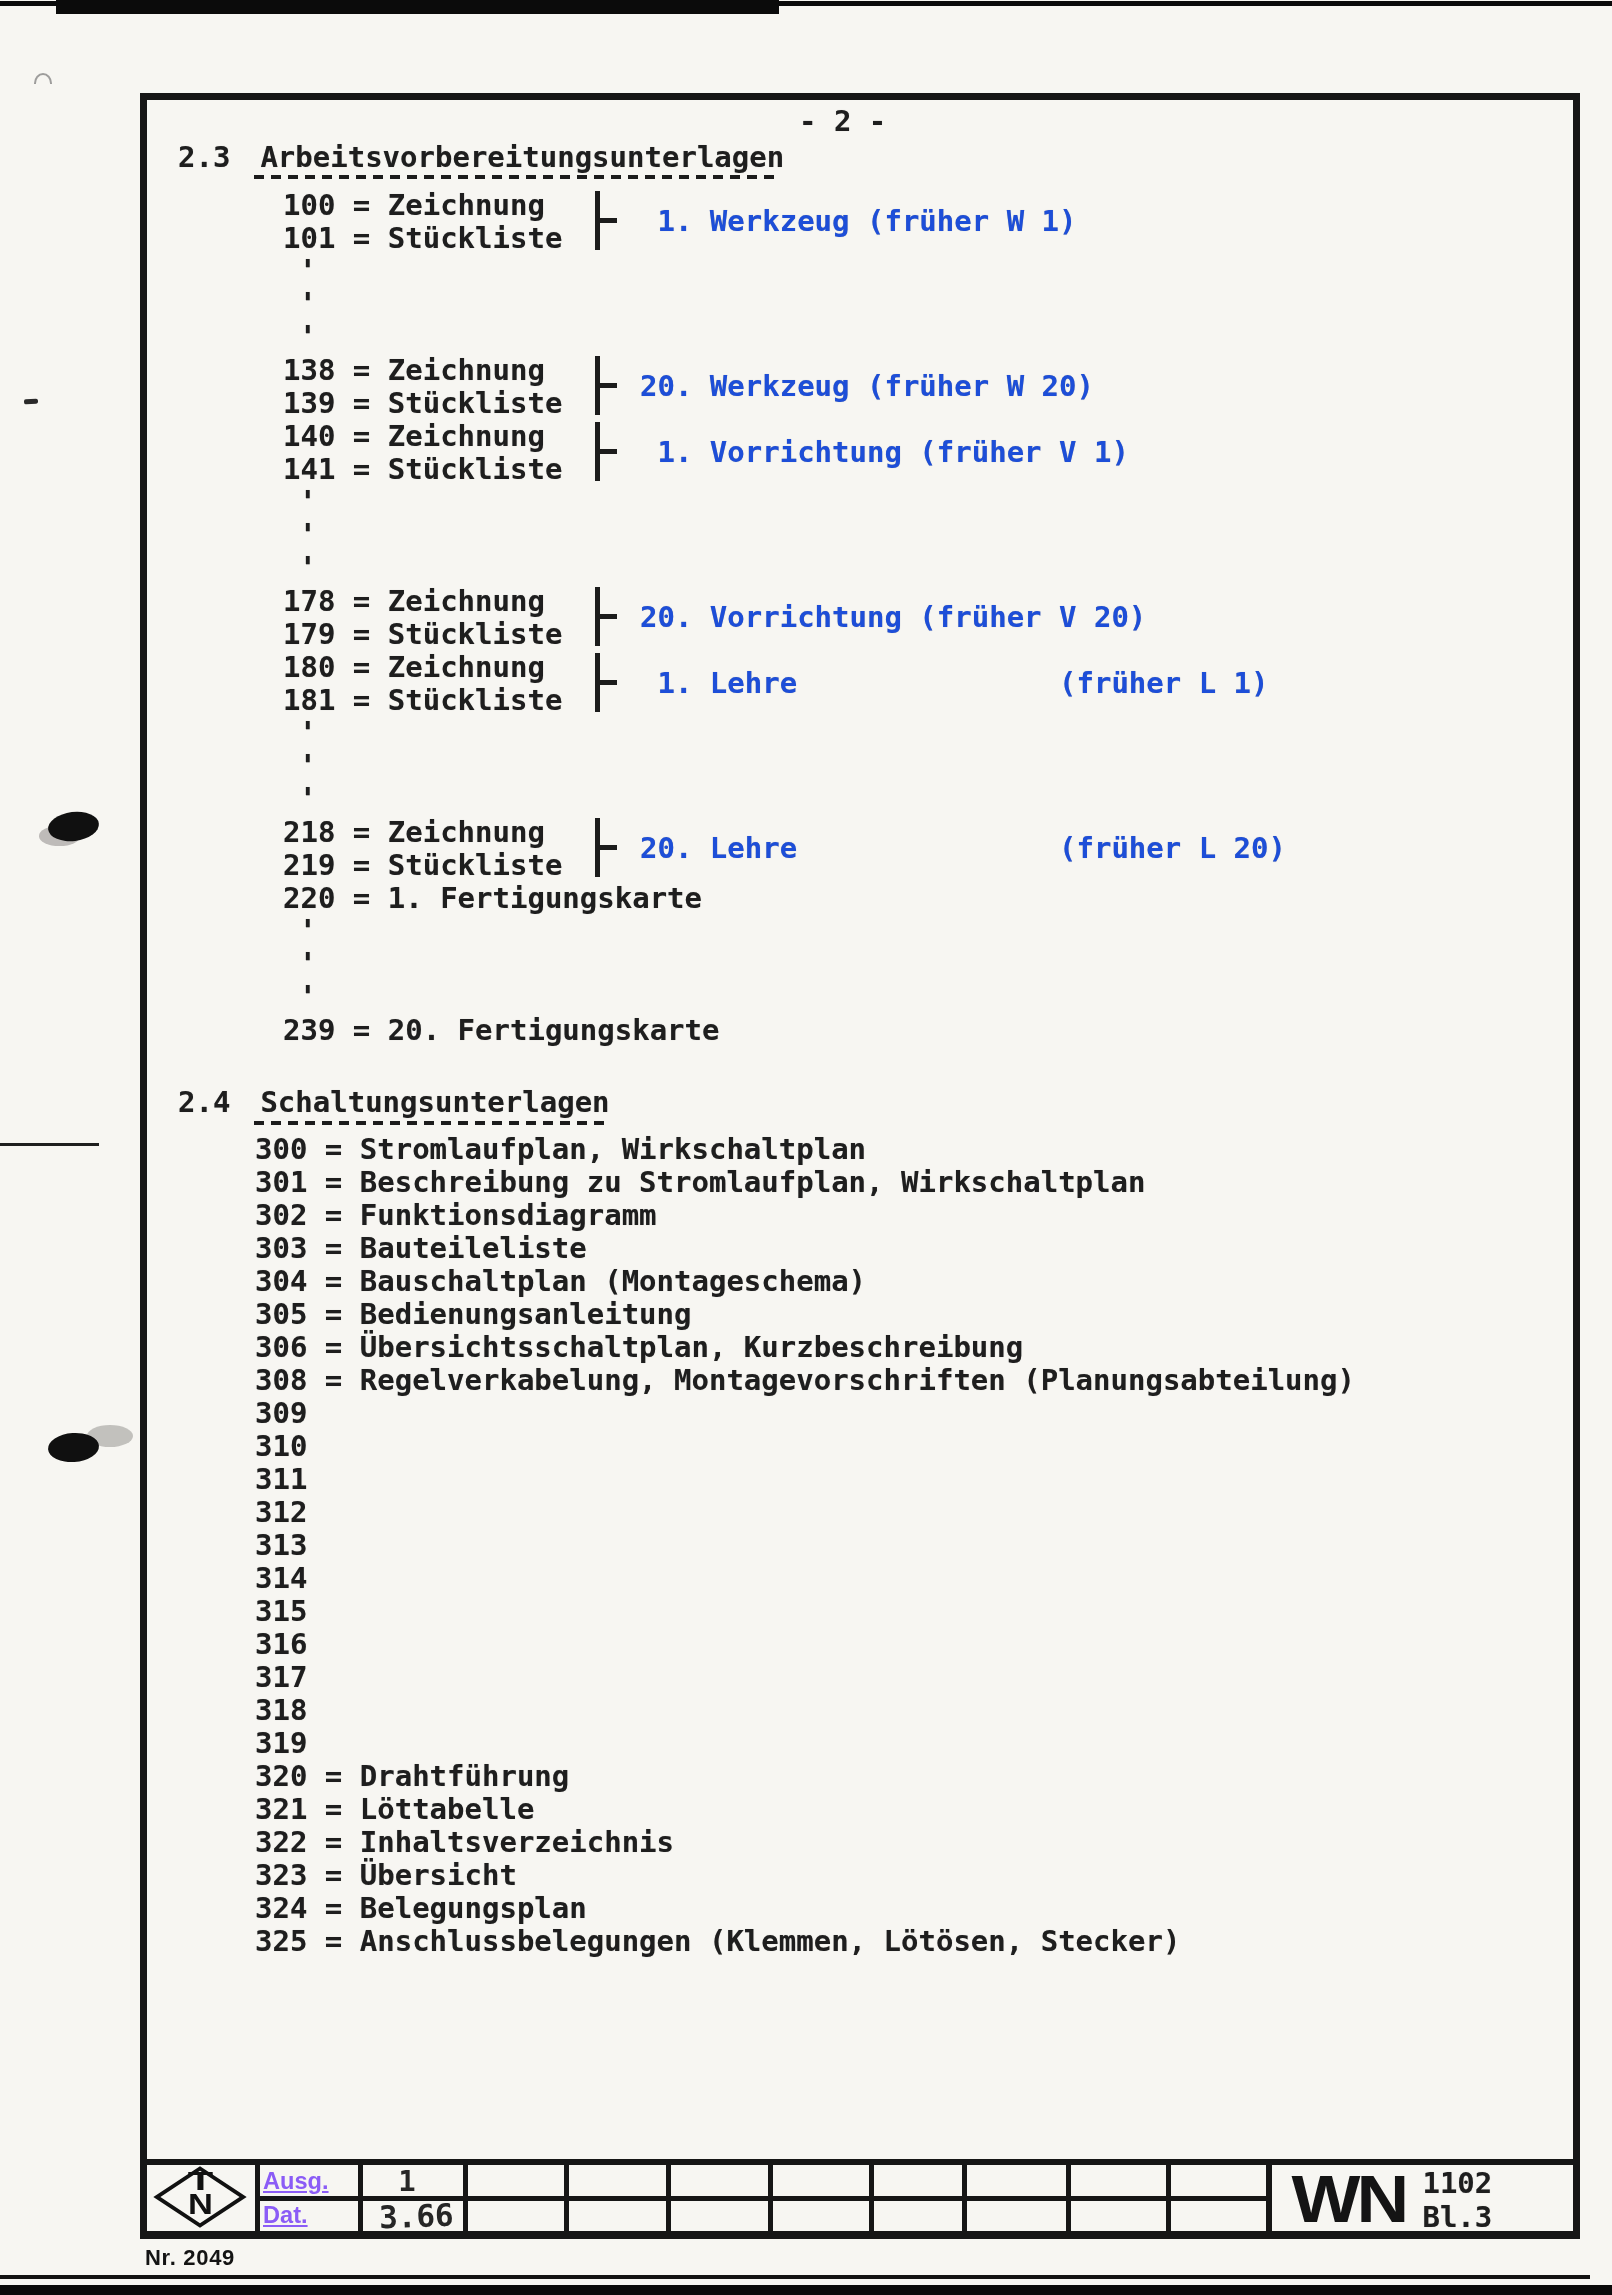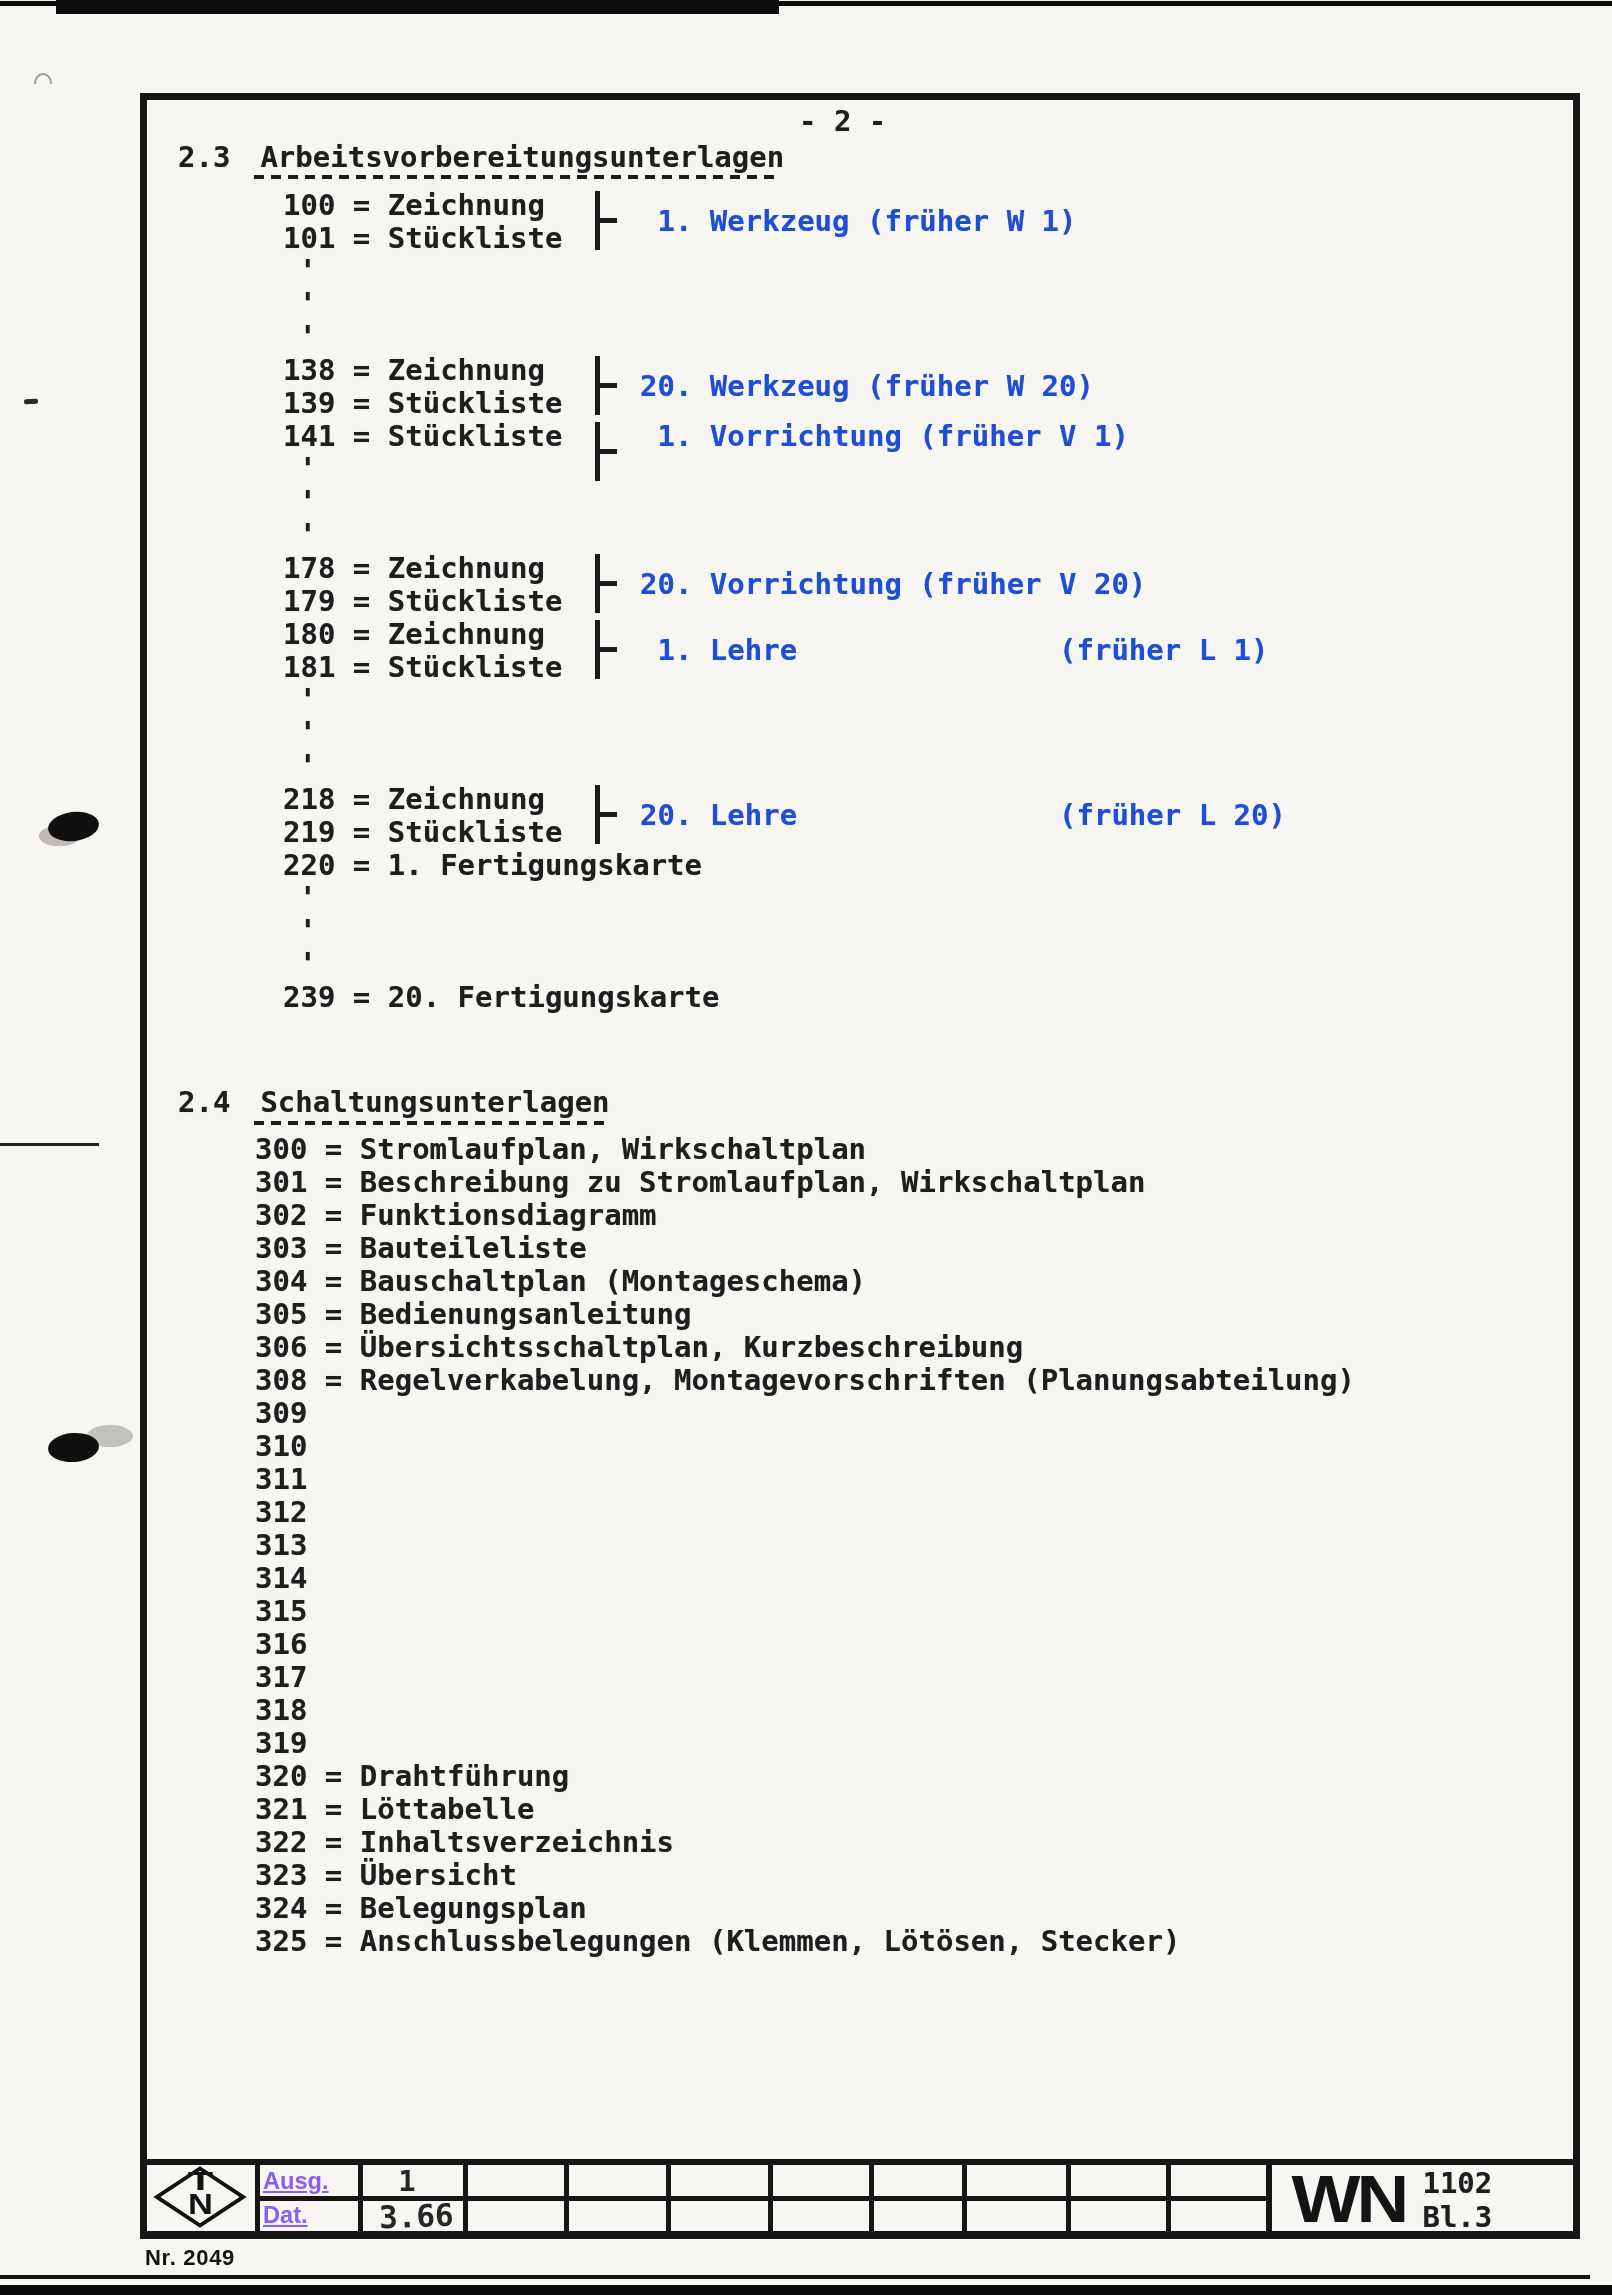--- a/index.html
+++ b/index.html
@@ -100,20 +100,21 @@
     <div class="row tick">'</div>
     <div class="row tick">'</div>
     <div class="row tick">'</div>
     <div class="pair">
       <div class="row">138 = Zeichnung</div>
       <div class="row">139 = Stückliste</div>
       <div class="bracket"></div>
       <div class="pair-label">20. Werkzeug (früher W 20)</div>
     </div>
     <div class="pair">
+      <div class="row">140 = Zeichnung</div>
       <div class="row">141 = Stückliste</div>
       <div class="bracket"></div>
       <div class="pair-label"> 1. Vorrichtung (früher V 1)</div>
     </div>
     <div class="row tick">'</div>
     <div class="row tick">'</div>
     <div class="row tick">'</div>
     <div class="pair">
       <div class="row">178 = Zeichnung</div>
       <div class="row">179 = Stückliste</div>

